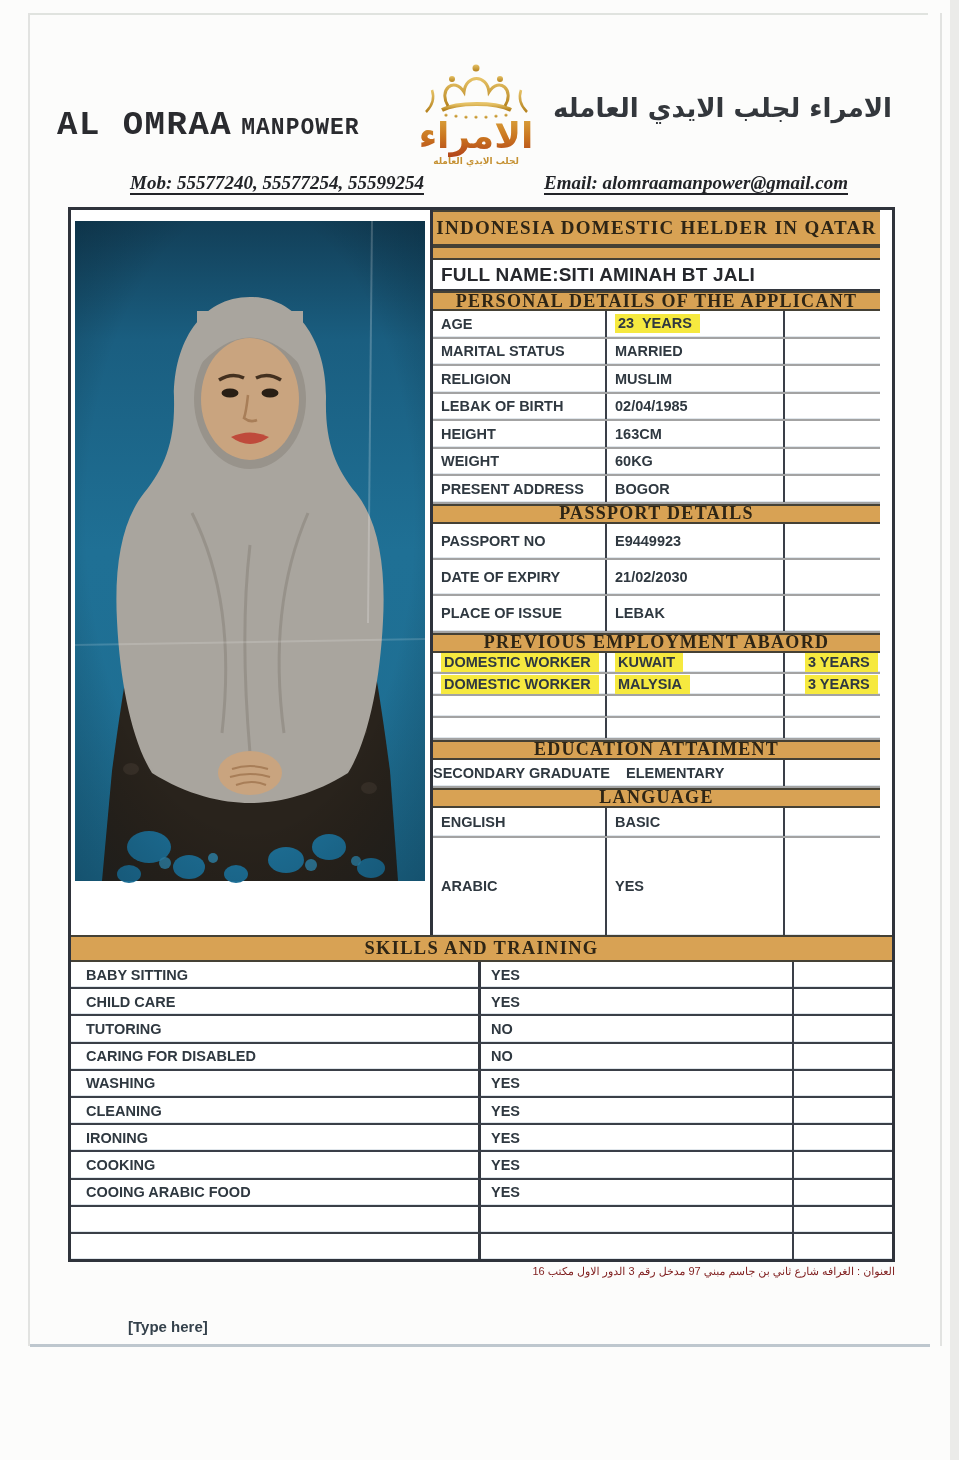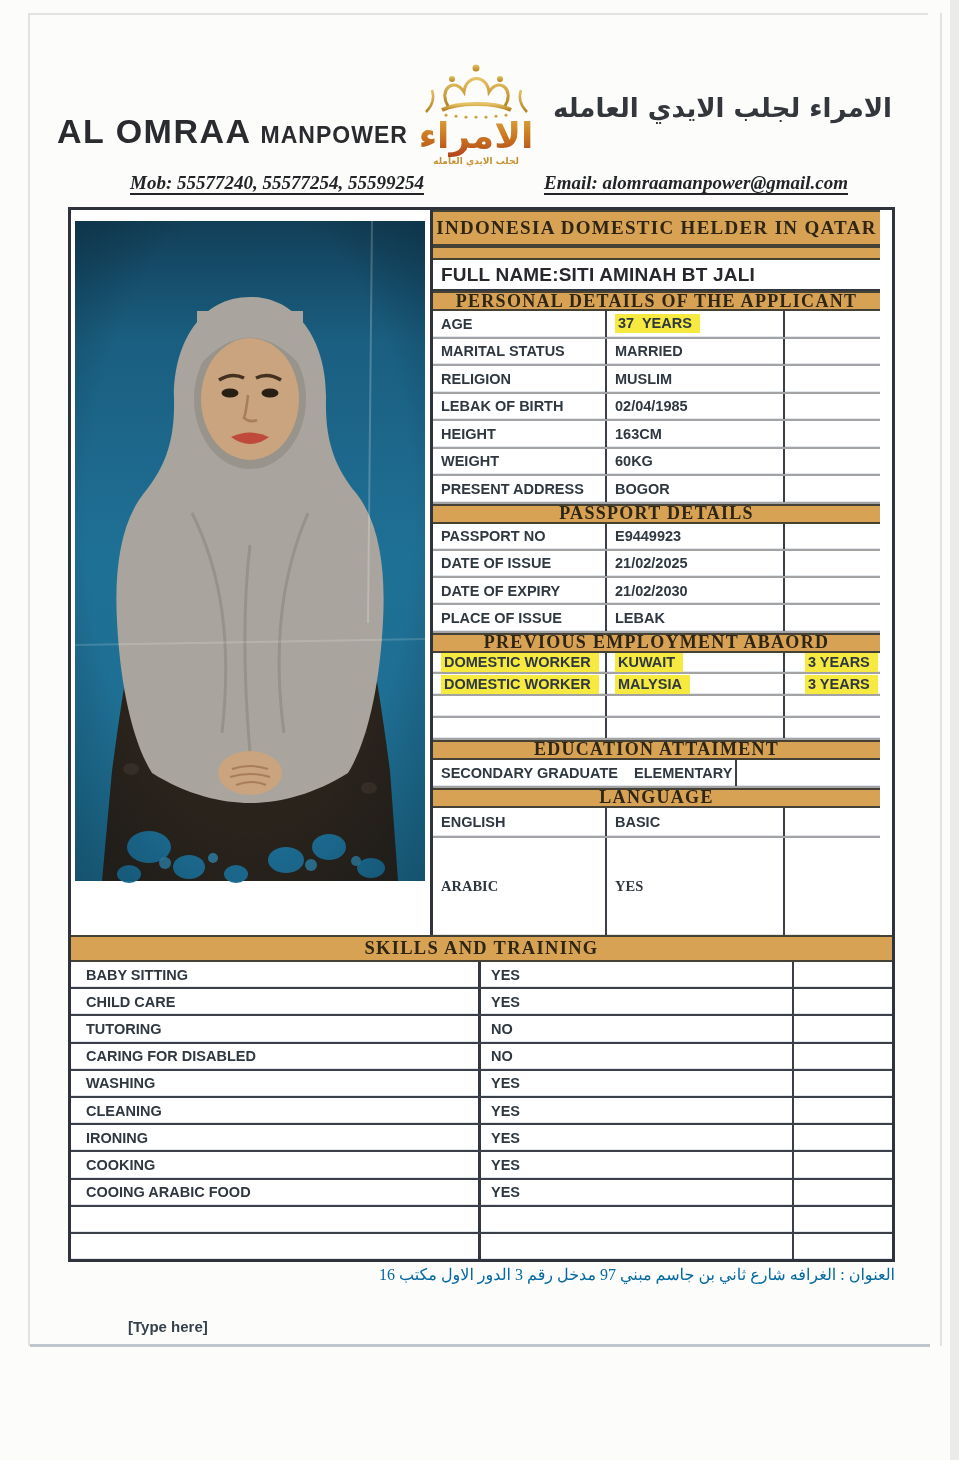--- a/index.html
+++ b/index.html
@@ -7,21 +7,21 @@
   .page { position: relative; width: 959px; height: 1460px; background: #FCFCFB; overflow: hidden; }
 
   
   .scan-top    { position:absolute; left:30px;  top:13px;   width:898px; height:2px;  background:#c9cdc9; opacity:.55; }
   .scan-left   { position:absolute; left:28px;  top:13px;   width:2px;   height:1333px; background:#c7cac7; opacity:.5; }
   .scan-rightl { position:absolute; left:940px; top:13px;   width:2px;   height:1333px; background:#c7cac7; opacity:.5; }
   .scan-bottom { position:absolute; left:30px;  top:1344px; width:900px; height:3px;  background:#aab6bf; opacity:.75; }
   .edge-right  { position:absolute; right:0;    top:0;      width:9px;   height:100%; background:#ebebe9; }
 
   
-  .brand { position:absolute; left:57px; top:112px; white-space:nowrap; color:#2A2B2F; font-family:Liberation Sans, sans-serif; }
+  .brand { position:absolute; left:57px; top:106px; white-space:nowrap; color:#2A2B2F; font-family:Liberation Mono, monospace; }
   .brand-main { font-size:34px; font-weight:bold; letter-spacing:1.5px; }
   .brand-sub  { font-size:23px; font-weight:bold; letter-spacing:1px; margin-left:9px; }
   .arabic-title { position:absolute; right:67px; top:93px; direction:rtl; font-family:"DejaVu Sans",sans-serif; font-weight:bold; font-size:26px; color:#33373C; }
   .contact { position:absolute; top:172px; font-family:"Liberation Serif","DejaVu Serif",serif; font-style:italic; font-weight:bold; font-size:19px; color:#222428; text-decoration:underline; text-decoration-thickness:2px; text-underline-offset:4px; }
   .contact.mob   { left:130px; }
   .contact.email { left:544px; }
   .logo { position:absolute; left:403px; top:48px; width:147px; height:124px; }
 
   
   .sheet { position:absolute; left:68px; top:207px; width:827px; height:1055px; border:3px solid #2F333B; background:#fff; }
@@ -43,41 +43,41 @@
               border-bottom:2px solid #33373F; font-weight:bold; font-size:19px; color:#26282D; letter-spacing:.2px; }
 
   .rows { display:flex; flex-direction:column; }
   .rows.personal   { height:192.5px; }
   .rows.passport   { height:109.2px; }
   .rows.employment { height:87px; }
   .drow { display:flex; flex:1 1 0; border-bottom:2px solid #a3a3a3; background:#fff;
           box-shadow: inset 0 -9px 0 -8px rgba(130,155,175,.25); }
   .drow.edu     { flex:0 0 auto; height:28px; }
   .drow.lang-en { flex:0 0 auto; height:30px; }
-  .drow.lang-ar { flex:1 1 auto; border-bottom:none;font-family:Liberation Serif, serif; }
+  .drow.lang-ar { flex:1 1 auto; border-bottom:none; }
   .cell { display:flex; align-items:center; font-weight:bold; font-size:14.5px; color:#2F3840; overflow:hidden; }
   .c1  { width:174px; border-right:2px solid #3A3F48; padding-left:8px; }
   .c2  { width:178px; border-right:2px solid #3A3F48; padding-left:8px; }
   .c3  { flex:1; }
-  .c12 { width:304px; border-right:2px solid #3A3F48; padding-left:8px; white-space:pre; }
+  .c12 { width:352px; border-right:2px solid #3A3F48; white-space:pre; }
   .c3e { flex:1; padding-left:20px; }
   .val { white-space:pre; }
   .val.hl { background:#F6E93F; padding:1px 8px 2px 3px; }
 
   .skills { position:absolute; left:0; top:725px; right:0; bottom:0; display:flex; flex-direction:column; }
   .skillrows { flex:1; display:flex; flex-direction:column; }
   .sk { display:flex; flex:1 1 0; border-bottom:2px solid #3A3F48; background:#fff;
         box-shadow: inset 0 -9px 0 -8px rgba(130,155,175,.25); }
   .sk:last-child { border-bottom:none; }
   .s1 { width:410px; border-right:3px solid #33373F; padding-left:15px; }
   .s2 { width:313px; border-right:2px solid #3A3F48; padding-left:10px; }
   .s3 { flex:1; }
 
-  .address-ar { position:absolute; right:64px; top:1265px; direction:rtl; font-family:Liberation Serif, serif;
-                font-size:16px; color:#0369a1; }
+  .address-ar { position:absolute; right:64px; top:1265px; direction:rtl; font-family:Liberation Sans, sans-serif;
+                font-size:11px; color:#7f1d1d; }
   .type-here  { position:absolute; left:128px; top:1318px; font-size:15px; font-weight:600; color:#34414B; }
 </style>
 </head>
 <body>
 
 <div class="page">
 
   <div class="scan-top"></div>
   <div class="scan-left"></div>
   <div class="scan-rightl"></div>
@@ -200,21 +200,21 @@
       <div class="band banner">INDONESIA DOMESTIC HELDER IN QATAR</div>
       <div class="band strip"></div>
       <div class="fullname">FULL NAME:SITI AMINAH BT JALI</div>
 
       <div class="band">PERSONAL DETAILS OF THE APPLICANT</div>
       <div class="rows personal">
 
           <div class="drow kv">
             <div class="cell c1">AGE</div>
             <div class="cell c2">
-              <span class="val hl-cand hl">37  YEARS</span>
+              <span class="val hl-cand hl">23  YEARS</span>
             </div>
             <div class="cell c3"></div>
           </div>
 
           <div class="drow kv">
             <div class="cell c1">MARITAL STATUS</div>
             <div class="cell c2">
               <span class="val hl-cand">MARRIED</span>
             </div>
             <div class="cell c3"></div>
@@ -265,27 +265,20 @@
       <div class="rows passport">
 
           <div class="drow kv">
             <div class="cell c1">PASSPORT NO</div>
             <div class="cell c2">
               <span class="val hl-cand">E9449923</span>
             </div>
             <div class="cell c3"></div>
           </div>
 
-          <div class="drow kv">
-            <div class="cell c1">DATE OF ISSUE</div>
-            <div class="cell c2">
-              <span class="val hl-cand">21/02/2025</span>
-            </div>
-            <div class="cell c3"></div>
-          </div>
 
           <div class="drow kv">
             <div class="cell c1">DATE OF EXPIRY</div>
             <div class="cell c2">
               <span class="val hl-cand">21/02/2030</span>
             </div>
             <div class="cell c3"></div>
           </div>
 
           <div class="drow kv">

